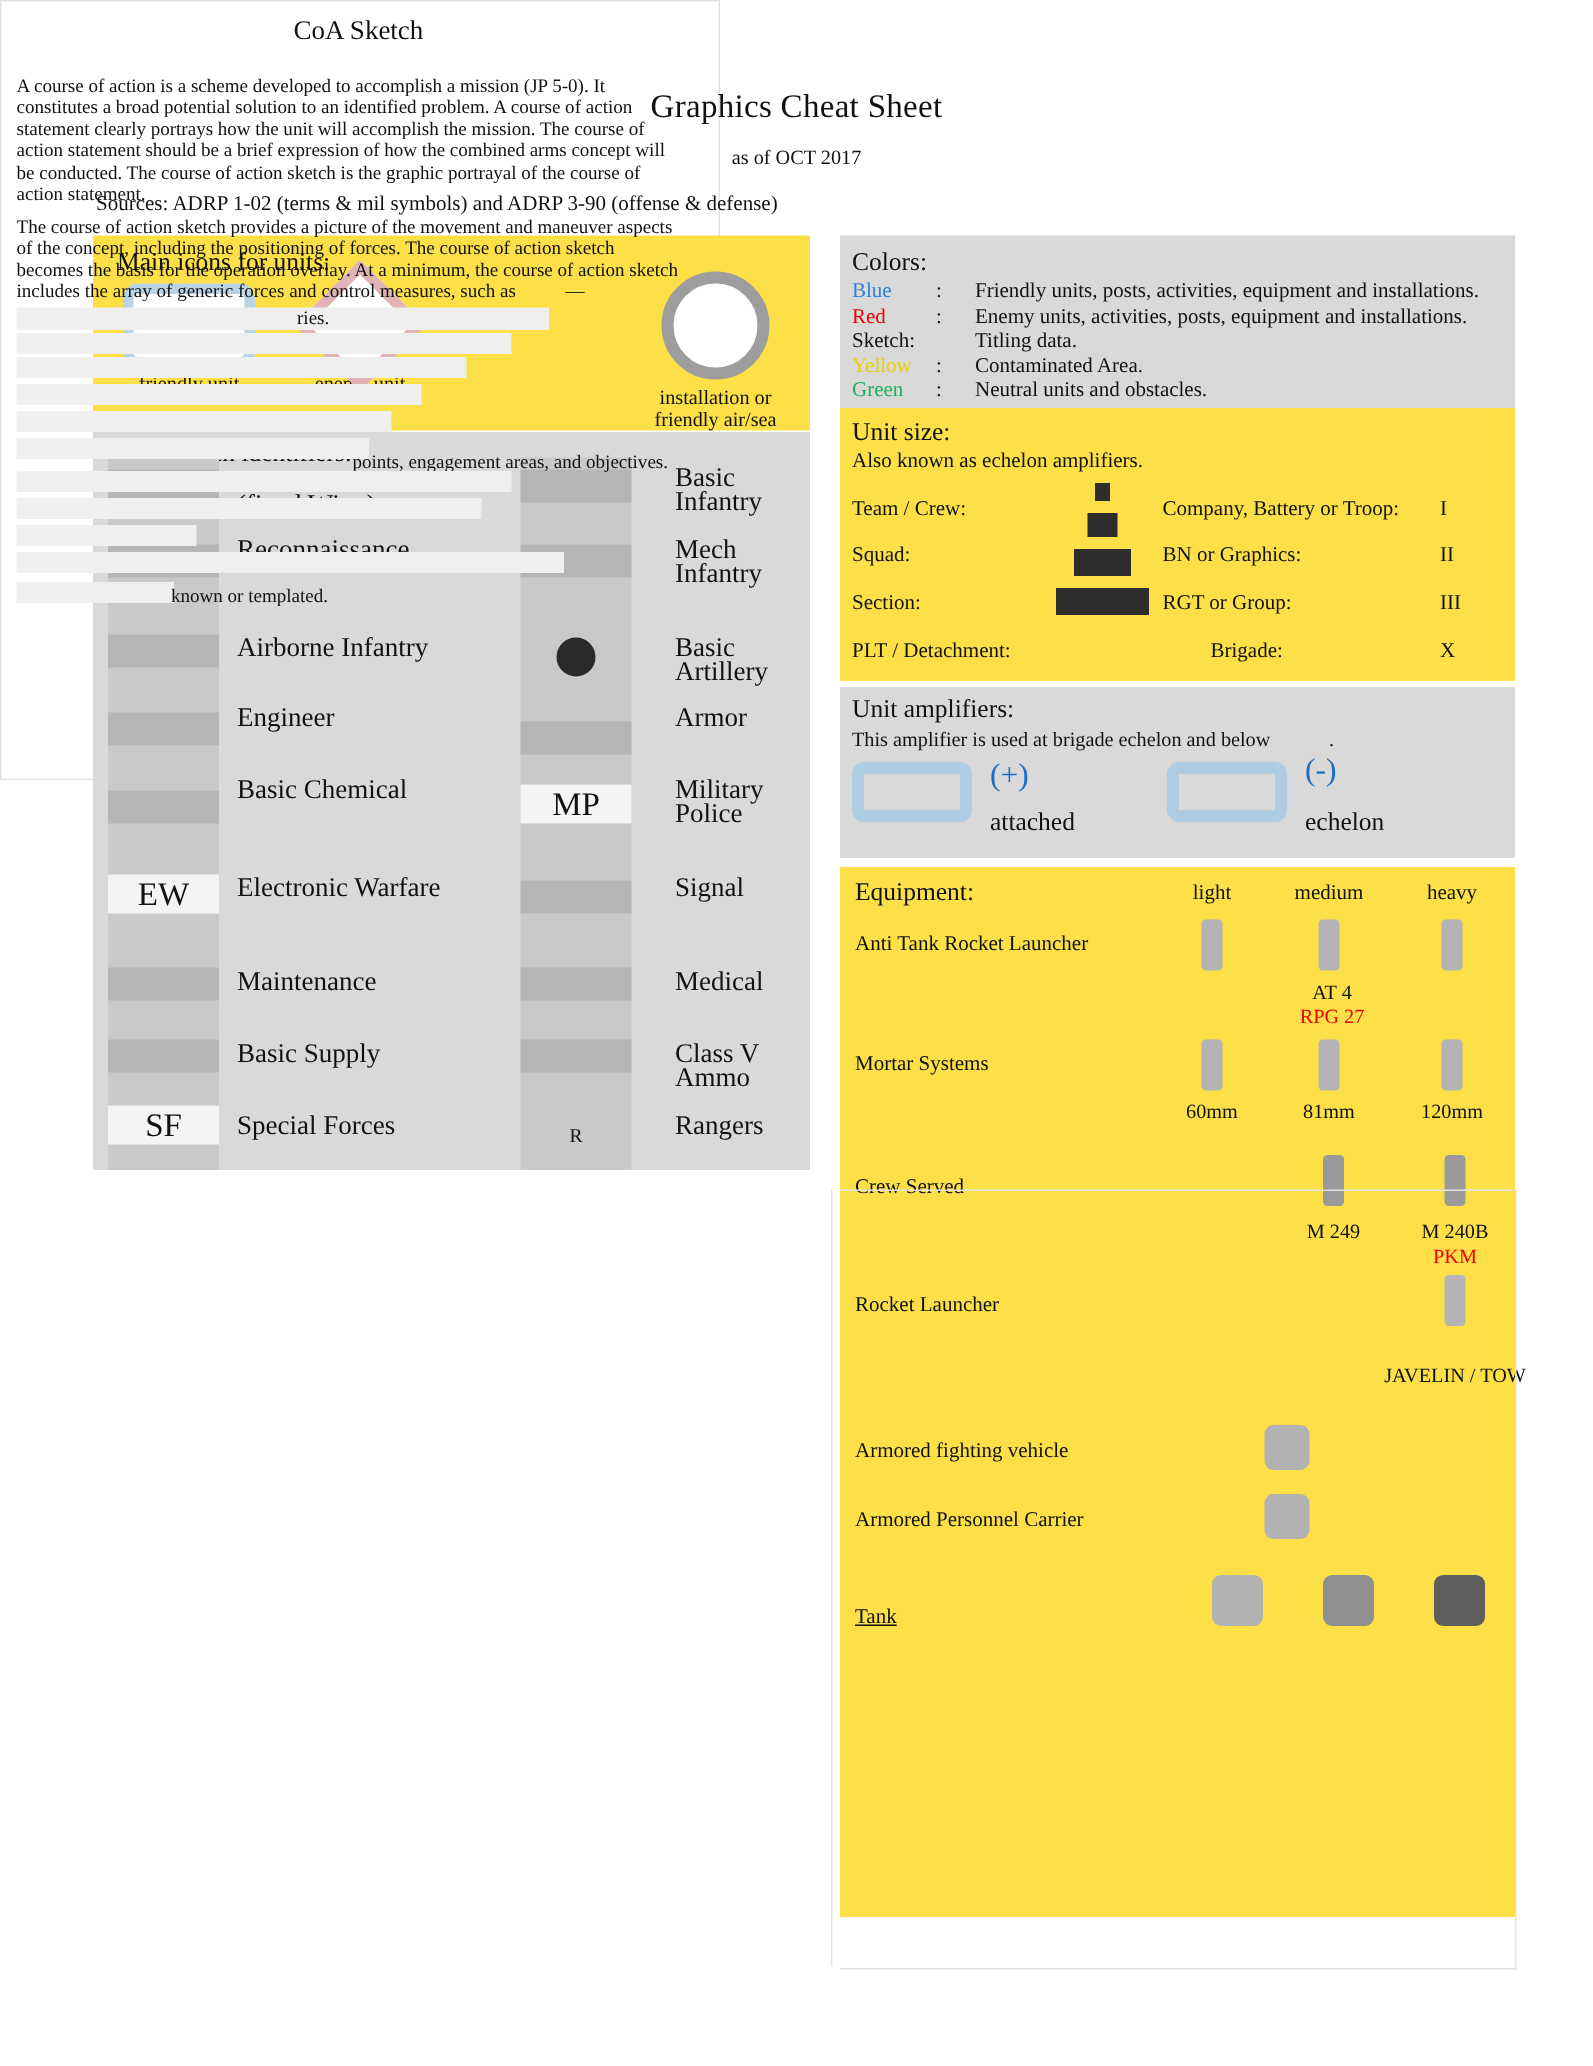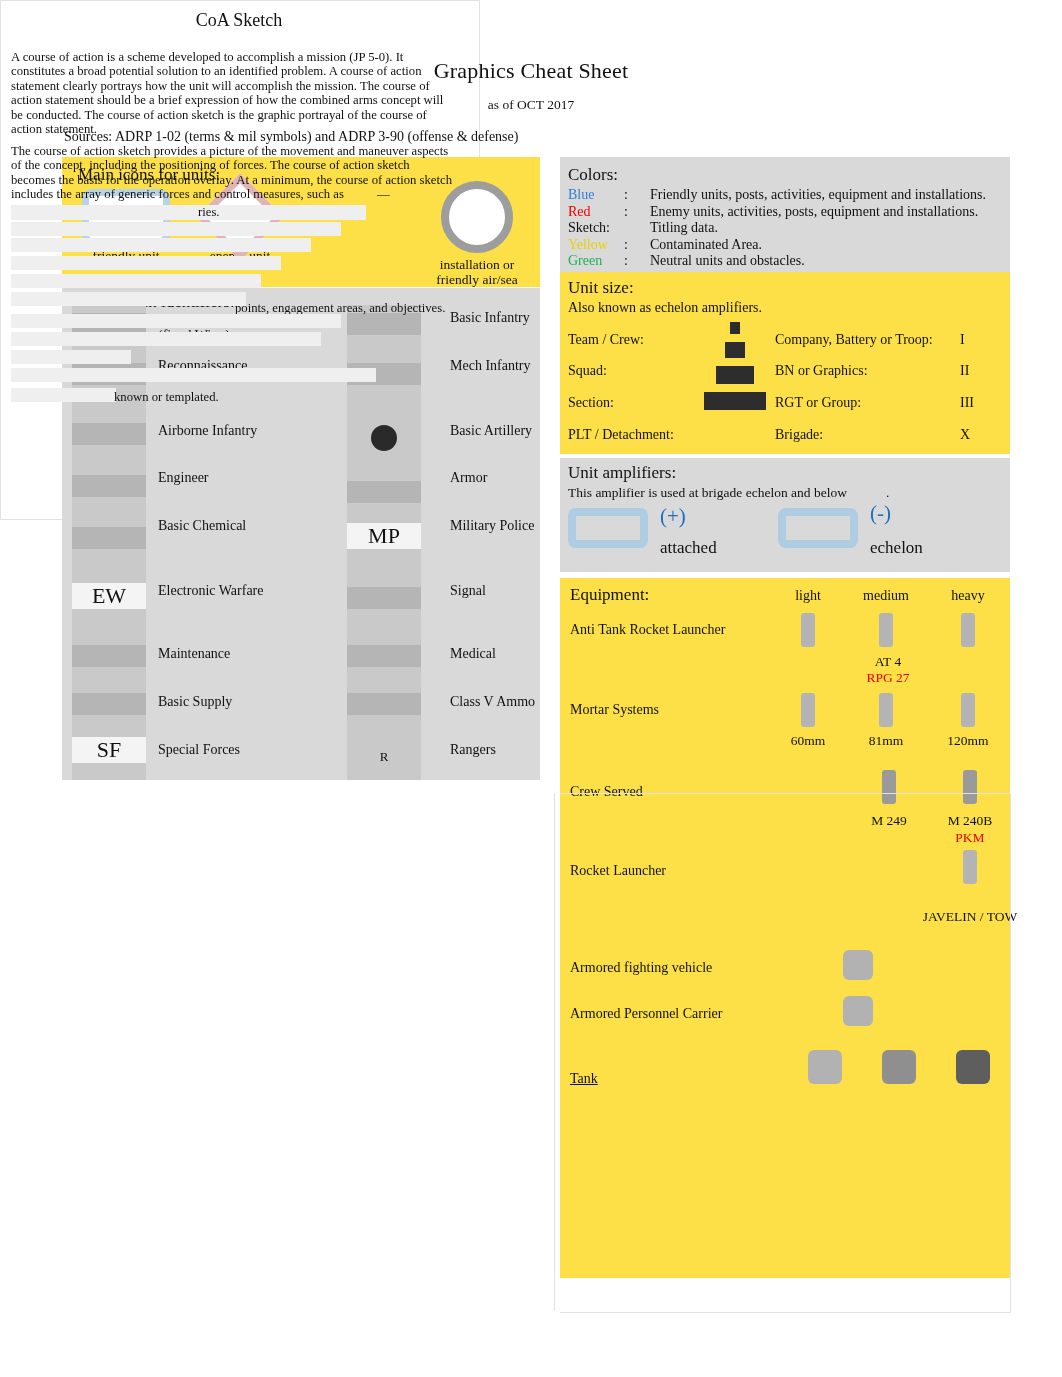--- a/index.html
+++ b/index.html
@@ -84,21 +84,21 @@
 
   
   #branch-panel { left: 62px; top: 288px; width: 478px; height: 492px; }
   #branch-panel .hdr { position: absolute; left: 14px; top: 4px; font-size: 17px; }
   .sym-col {
     position: absolute; top: 17px; width: 74px; height: 475px;
     background: #c9c9c9;
   }
   #sym-col-left  { left: 10px; }
   #sym-col-right { left: 285px; }
-  .branch-label { position: absolute; font-size: 14px; line-height: 16px; }
+  .branch-label { position: absolute; font-size: 18px; line-height: 16px; }
   .sym-text {
     position: absolute; width: 74px; text-align: center;
     font-size: 22px; background: #f4f4f4;
   }
   .sym-band {
     position: absolute; width: 74px; height: 22px;
     background: #b5b5b5;
   }
   .sym-dot {
     position: absolute; width: 26px; height: 26px; border-radius: 50%;
@@ -298,21 +298,21 @@
   </div>
 
   <div class="us-row us-left" style="top:60px;">Team / Crew:</div>
   <div class="us-row us-left" style="top:91px;">Squad:</div>
   <div class="us-row us-left" style="top:123px;">Section:</div>
   <div class="us-row us-left" style="top:155px;">PLT / Detachment:</div>
 
   <div class="us-row us-right" style="top:60px;">Company, Battery or Troop:</div>
   <div class="us-row us-right" style="top:91px;">BN or Graphics:</div>
   <div class="us-row us-right" style="top:123px;">RGT or Group:</div>
-  <div class="us-row us-right" style="top:155px;">Brigade:</div>
+  <div class="us-row us-right" style="top:155px;margin-left:32px;">Brigade:</div>
 
   <div class="us-val" style="top:60px;">I</div>
   <div class="us-val" style="top:91px;">II</div>
   <div class="us-val" style="top:123px;">III</div>
   <div class="us-val" style="top:155px;">X</div>
 </div>
 
 <div class="panel gray" id="amp-panel">
   <div class="hdr">Unit amplifiers:</div>
   <div class="sub">This amplifier is used at brigade echelon and below</div>

